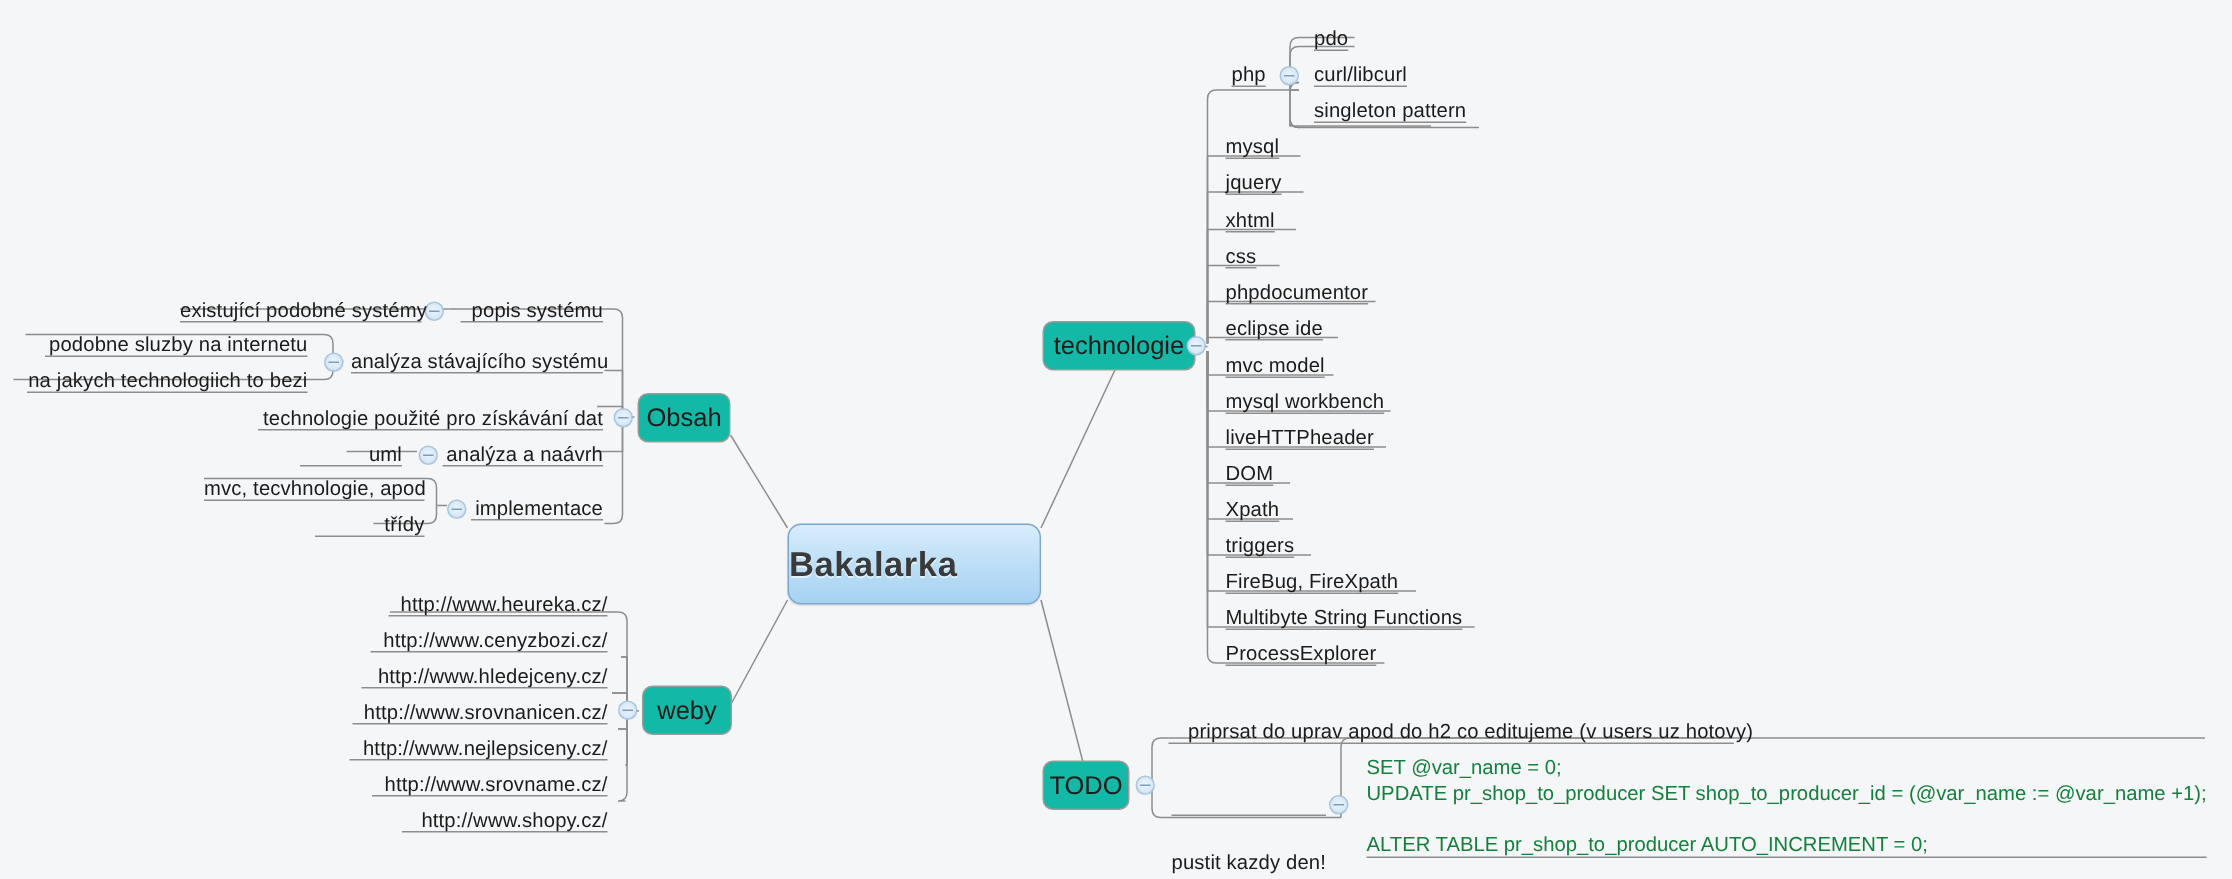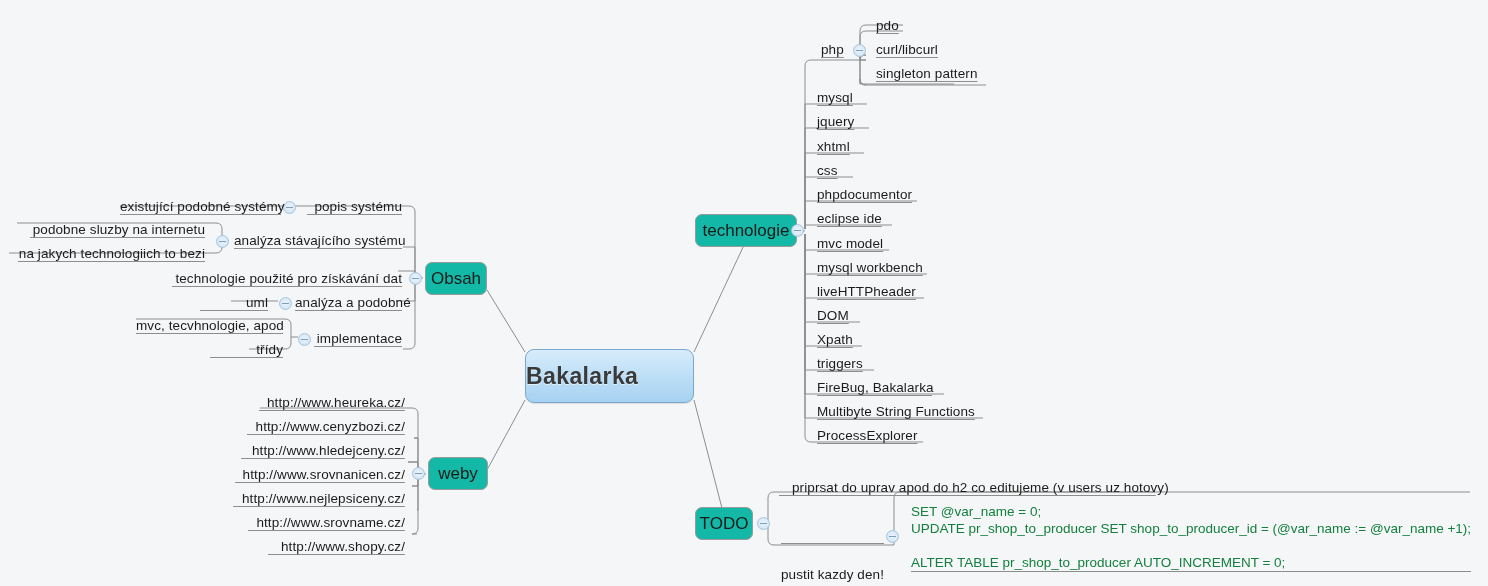--- a/index.html
+++ b/index.html
@@ -241,41 +241,41 @@
   <div class="leaf r" style="left:817px; top:139px;text-align:right;"><span>xhtml</span></div>
   <div class="leaf r" style="left:817px; top:163px;"><span>css</span></div>
   <div class="leaf r" style="left:817px; top:187px;"><span>phpdocumentor</span></div>
   <div class="leaf r" style="left:817px; top:211px;"><span>eclipse ide</span></div>
   <div class="leaf r" style="left:817px; top:236px;"><span>mvc model</span></div>
   <div class="leaf r" style="left:817px; top:260px;"><span>mysql workbench</span></div>
   <div class="leaf r" style="left:817px; top:284px;"><span>liveHTTPheader</span></div>
   <div class="leaf r" style="left:817px; top:308px;"><span>DOM</span></div>
   <div class="leaf r" style="left:817px; top:332px;"><span>Xpath</span></div>
   <div class="leaf r" style="left:817px; top:356px;"><span>triggers</span></div>
-  <div class="leaf r" style="left:817px; top:380px;"><span>FireBug, Bakalarka</span></div>
+  <div class="leaf r" style="left:817px; top:380px;"><span>FireBug, FireXpath</span></div>
   <div class="leaf r" style="left:817px; top:404px;"><span>Multibyte String Functions</span></div>
   <div class="leaf r" style="left:817px; top:428px;"><span>ProcessExplorer</span></div>
 
   <div class="boxed" style="left:425px; top:262px; width:62px; height:33px;">
     <span>Obsah</span>
   </div>
   <div class="toggle" style="left:409px; top:272px;"></div>
 
   <div class="leaf l" style="left:307px; top:199px; width:95px;"><span>popis systému</span></div>
   <div class="toggle" style="left:283px; top:201px;"></div>
   <div class="leaf l" style="left:120px; top:199px; width:161px;text-align:right;"><span>existující podobné systémy</span></div>
 
   <div class="leaf l" style="left:234px; top:233px; width:168px;"><span>analýza stávajícího systému</span></div>
   <div class="toggle" style="left:216px; top:235px;"></div>
   <div class="leaf l" style="left:30px; top:222px; width:175px;"><span>podobne sluzby na internetu</span></div>
   <div class="leaf l" style="left:18px; top:246px; width:187px;"><span>na jakych technologiich to bezi</span></div>
 
   <div class="leaf l" style="left:172px; top:271px; width:230px;"><span>technologie použité pro získávání dat</span></div>
 
-  <div class="leaf l" style="left:295px; top:295px; width:107px;"><span>analýza a podobné</span></div>
+  <div class="leaf l" style="left:295px; top:295px; width:107px;"><span>analýza a naávrh</span></div>
   <div class="toggle" style="left:279px; top:297px;"></div>
   <div class="leaf l" style="left:200px; top:295px; width:68px;"><span>uml</span></div>
 
   <div class="leaf l" style="left:314px; top:331px; width:88px;"><span>implementace</span></div>
   <div class="toggle" style="left:298px; top:333px;"></div>
   <div class="leaf l" style="left:136px; top:318px; width:147px;"><span>mvc, tecvhnologie, apod</span></div>
   <div class="leaf l" style="left:210px; top:342px; width:73px;"><span>třídy</span></div>
 
   <div class="boxed" style="left:428px; top:457px; width:60px; height:33px;">
     <span>weby</span>

